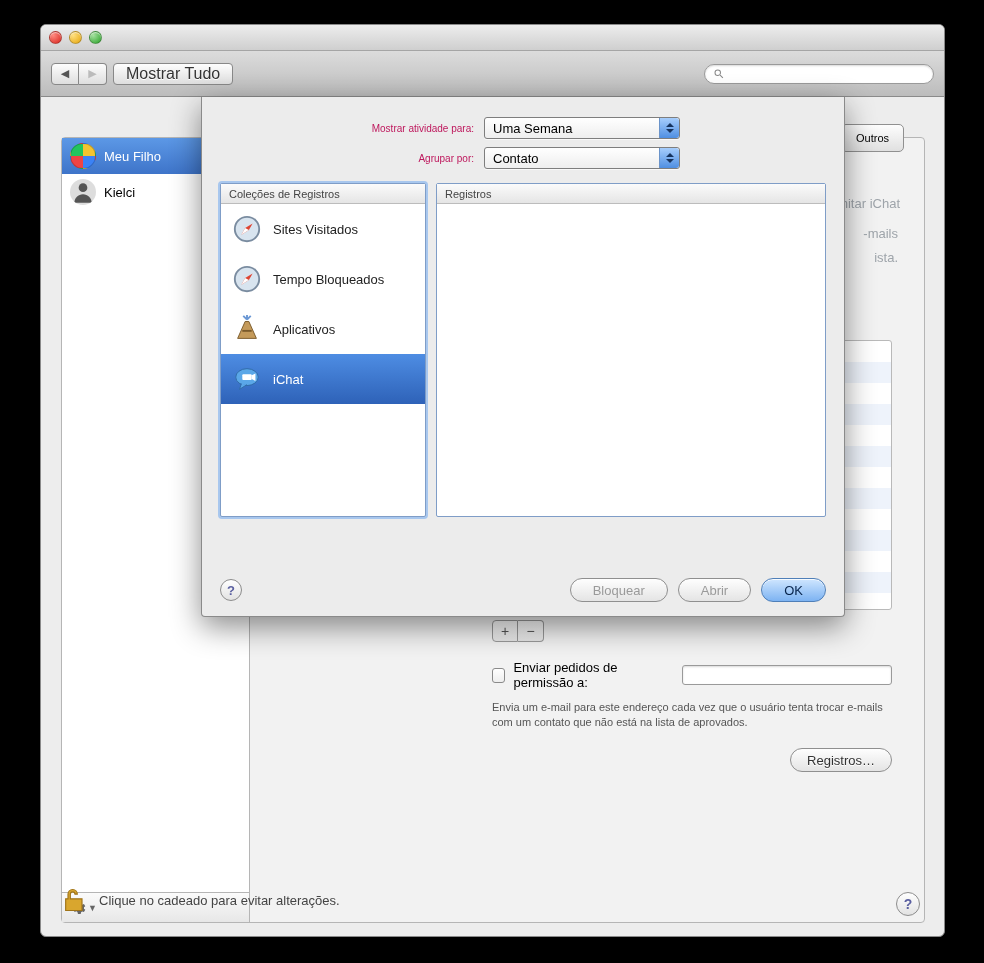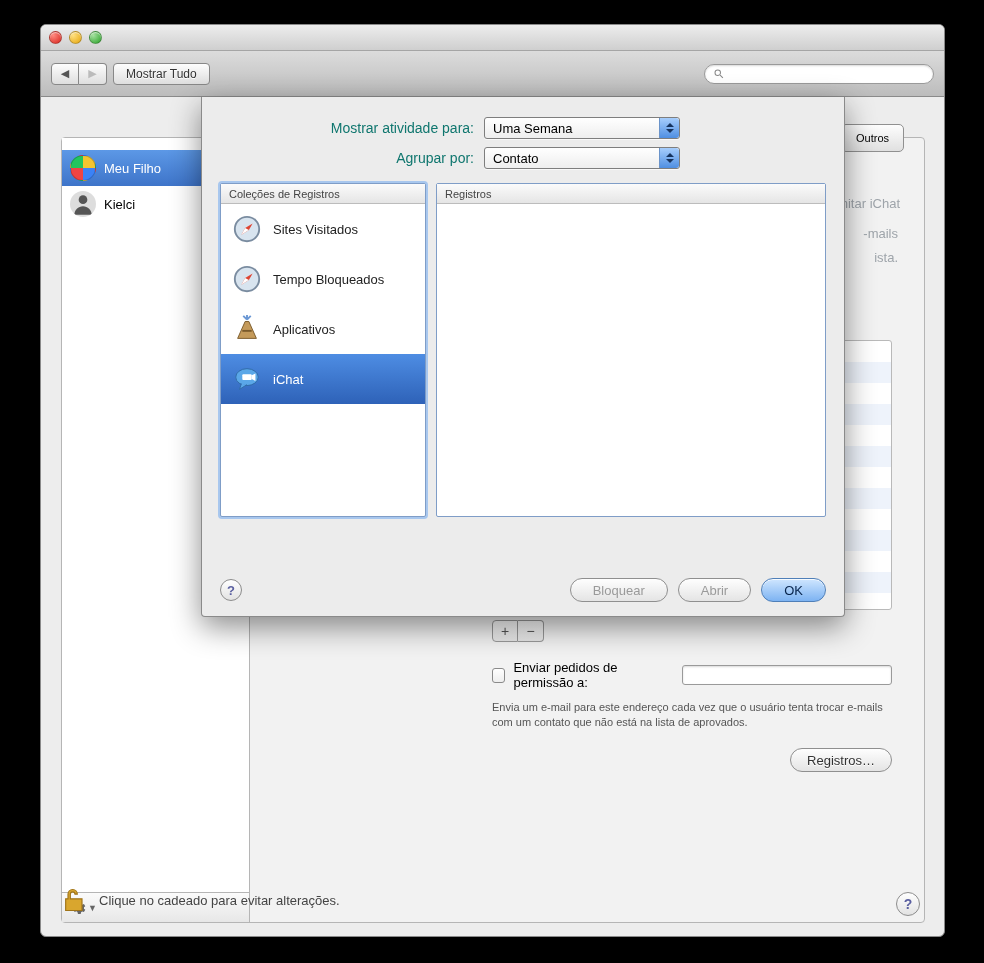--- a/index.html
+++ b/index.html
@@ -28,34 +28,34 @@
     height: 46px;
     background: linear-gradient(#dcdcdc,#bcbcbc);
     border-bottom: 1px solid #8a8a8a;
     display: flex; align-items: center; padding: 0 10px; gap: 6px;
   }
   .navseg { display:flex; }
   .navbtn { width: 28px; height: 22px; background: linear-gradient(#fdfdfd,#dedede); border:1px solid #888; display:flex; align-items:center; justify-content:center; font-size:11px; color:#555;}
   .navbtn.left{ border-radius: 4px 0 0 4px; }
   .navbtn.right{ border-radius: 0 4px 4px 0; border-left:none; color:#bbb;}
   .pillbtn { height:22px; padding:0 12px; border:1px solid #888; border-radius:4px;
-    background: linear-gradient(#fdfdfd,#dedede); font-size:12px; color:#333; text-shadow:0 1px 0 #fff; display:flex; align-items:center;}
+    background: linear-gradient(#fdfdfd,#dedede); font-size:16px; color:#333; text-shadow:0 1px 0 #fff; display:flex; align-items:center;}
   .search { margin-left:auto; width:230px; height:20px; border:1px solid #9a9a9a; border-radius:10px;
     background:#fff; display:flex; align-items:center; padding:0 8px; gap:6px; box-shadow: inset 0 1px 2px rgba(0,0,0,.15);}
   .search svg{ width:12px; height:12px; fill:#888;}
   .search input{ border:none; outline:none; flex:1; font-size:11px; background:transparent;}
   .content { position:absolute; top:72px; left:0; right:0; bottom:0; }
 
   
   .panel { position:absolute; left:20px; top:40px; width:864px; height:786px;
     background:#f2f2f2; border:1px solid #b5b5b5; border-radius:4px;}
   .sidebar { position:absolute; left:0; top:0; width:188px; bottom:30px; background:#fff;
     border-right:1px solid #b5b5b5;}
   .user { display:flex; align-items:center; gap:8px; height:36px; padding-left:8px; font-size:13px;}
-  .user.sel { background: linear-gradient(#5c98e6,#3e74c9); color:#fff;margin-top:12px; }
+  .user.sel { background: linear-gradient(#5c98e6,#3e74c9); color:#fff; }
   .uicon { width:26px; height:26px; border-radius:50%; display:flex; align-items:center; justify-content:center; font-size:14px;}
   .uicon.child{ background: conic-gradient(#f4c430 0 90deg, #3b82f6 90deg 180deg, #ef4444 180deg 270deg, #22c55e 270deg 360deg); border:1px solid rgba(0,0,0,.2);}
   .uicon.photo{ background:#ddd; overflow:hidden; }
   .uicon.photo svg{width:26px;height:26px;}
   .sidefoot { position:absolute; left:0; bottom:0; height:30px; width:188px; border-top:1px solid #b5b5b5; border-right:1px solid #b5b5b5; background:linear-gradient(#fbfbfb,#e7e7e7); display:flex; align-items:center; padding-left:8px;}
   .sidefoot svg{width:16px;height:16px;fill:#666;}
   .tab-right { position:absolute; right:20px; top:-14px; height:28px; padding:0 14px;
     border:1px solid #909090; border-radius:5px; background:linear-gradient(#fdfdfd,#e0e0e0);
     font-size:11px; display:flex; align-items:center;}
   .main { position:absolute; left:200px; right:12px; top:12px; bottom:12px; }
@@ -87,21 +87,21 @@
   .lockbar svg{width:28px;height:28px;}
   .helpbtn{ position:absolute; right:24px; bottom:20px; width:24px;height:24px;border-radius:50%;
     border:1px solid #8d8d8d; background:linear-gradient(#fff,#e2e2e2); display:flex;align-items:center;justify-content:center; color:#5a5fa0; font-weight:bold; font-size:14px;}
 
   
   .sheet { position:absolute; left:160px; top:0px; width:644px; height:520px;
     background:#ececec; border:1px solid #8a8a8a; border-top:none;
     box-shadow: 0 10px 30px rgba(0,0,0,.45); border-radius:0 0 4px 4px;}
   .sheet .formrow{ display:flex; align-items:center; justify-content:flex-end; gap:10px; padding:8px 164px 0 0;}
   .sheet .formrow:first-child{ padding-top:20px;}
-  .sheet label{ font-size:14px; color:#0f766e;}
+  .sheet label{ font-size:10px; color:#be185d;}
   .popup { position:relative; width:196px; height:22px; border:1px solid #7e7e7e; border-radius:3px;
     background:linear-gradient(#fff,#eee); font-size:13px; padding-left:8px; display:flex; align-items:center;
     box-shadow: 0 1px 0 rgba(255,255,255,.7);}
   .popup .cap{ position:absolute; right:0; top:0; bottom:0; width:20px;
     background:linear-gradient(#a6cdfc,#4f8fe2); border-left:1px solid #6a93c9; border-radius:0 3px 3px 0;
     display:flex; flex-direction:column; align-items:center; justify-content:center;}
   .popup .cap::before{content:"";border:4px solid transparent;border-bottom-color:#16335e;margin-bottom:1px;}
   .popup .cap::after{content:"";border:4px solid transparent;border-top-color:#16335e;margin-top:1px;}
   .cols { display:flex; gap:10px; padding:14px 18px 0 18px;}
   .col { background:#fff; border:1px solid #7f9dc7; border-radius:2px; }

